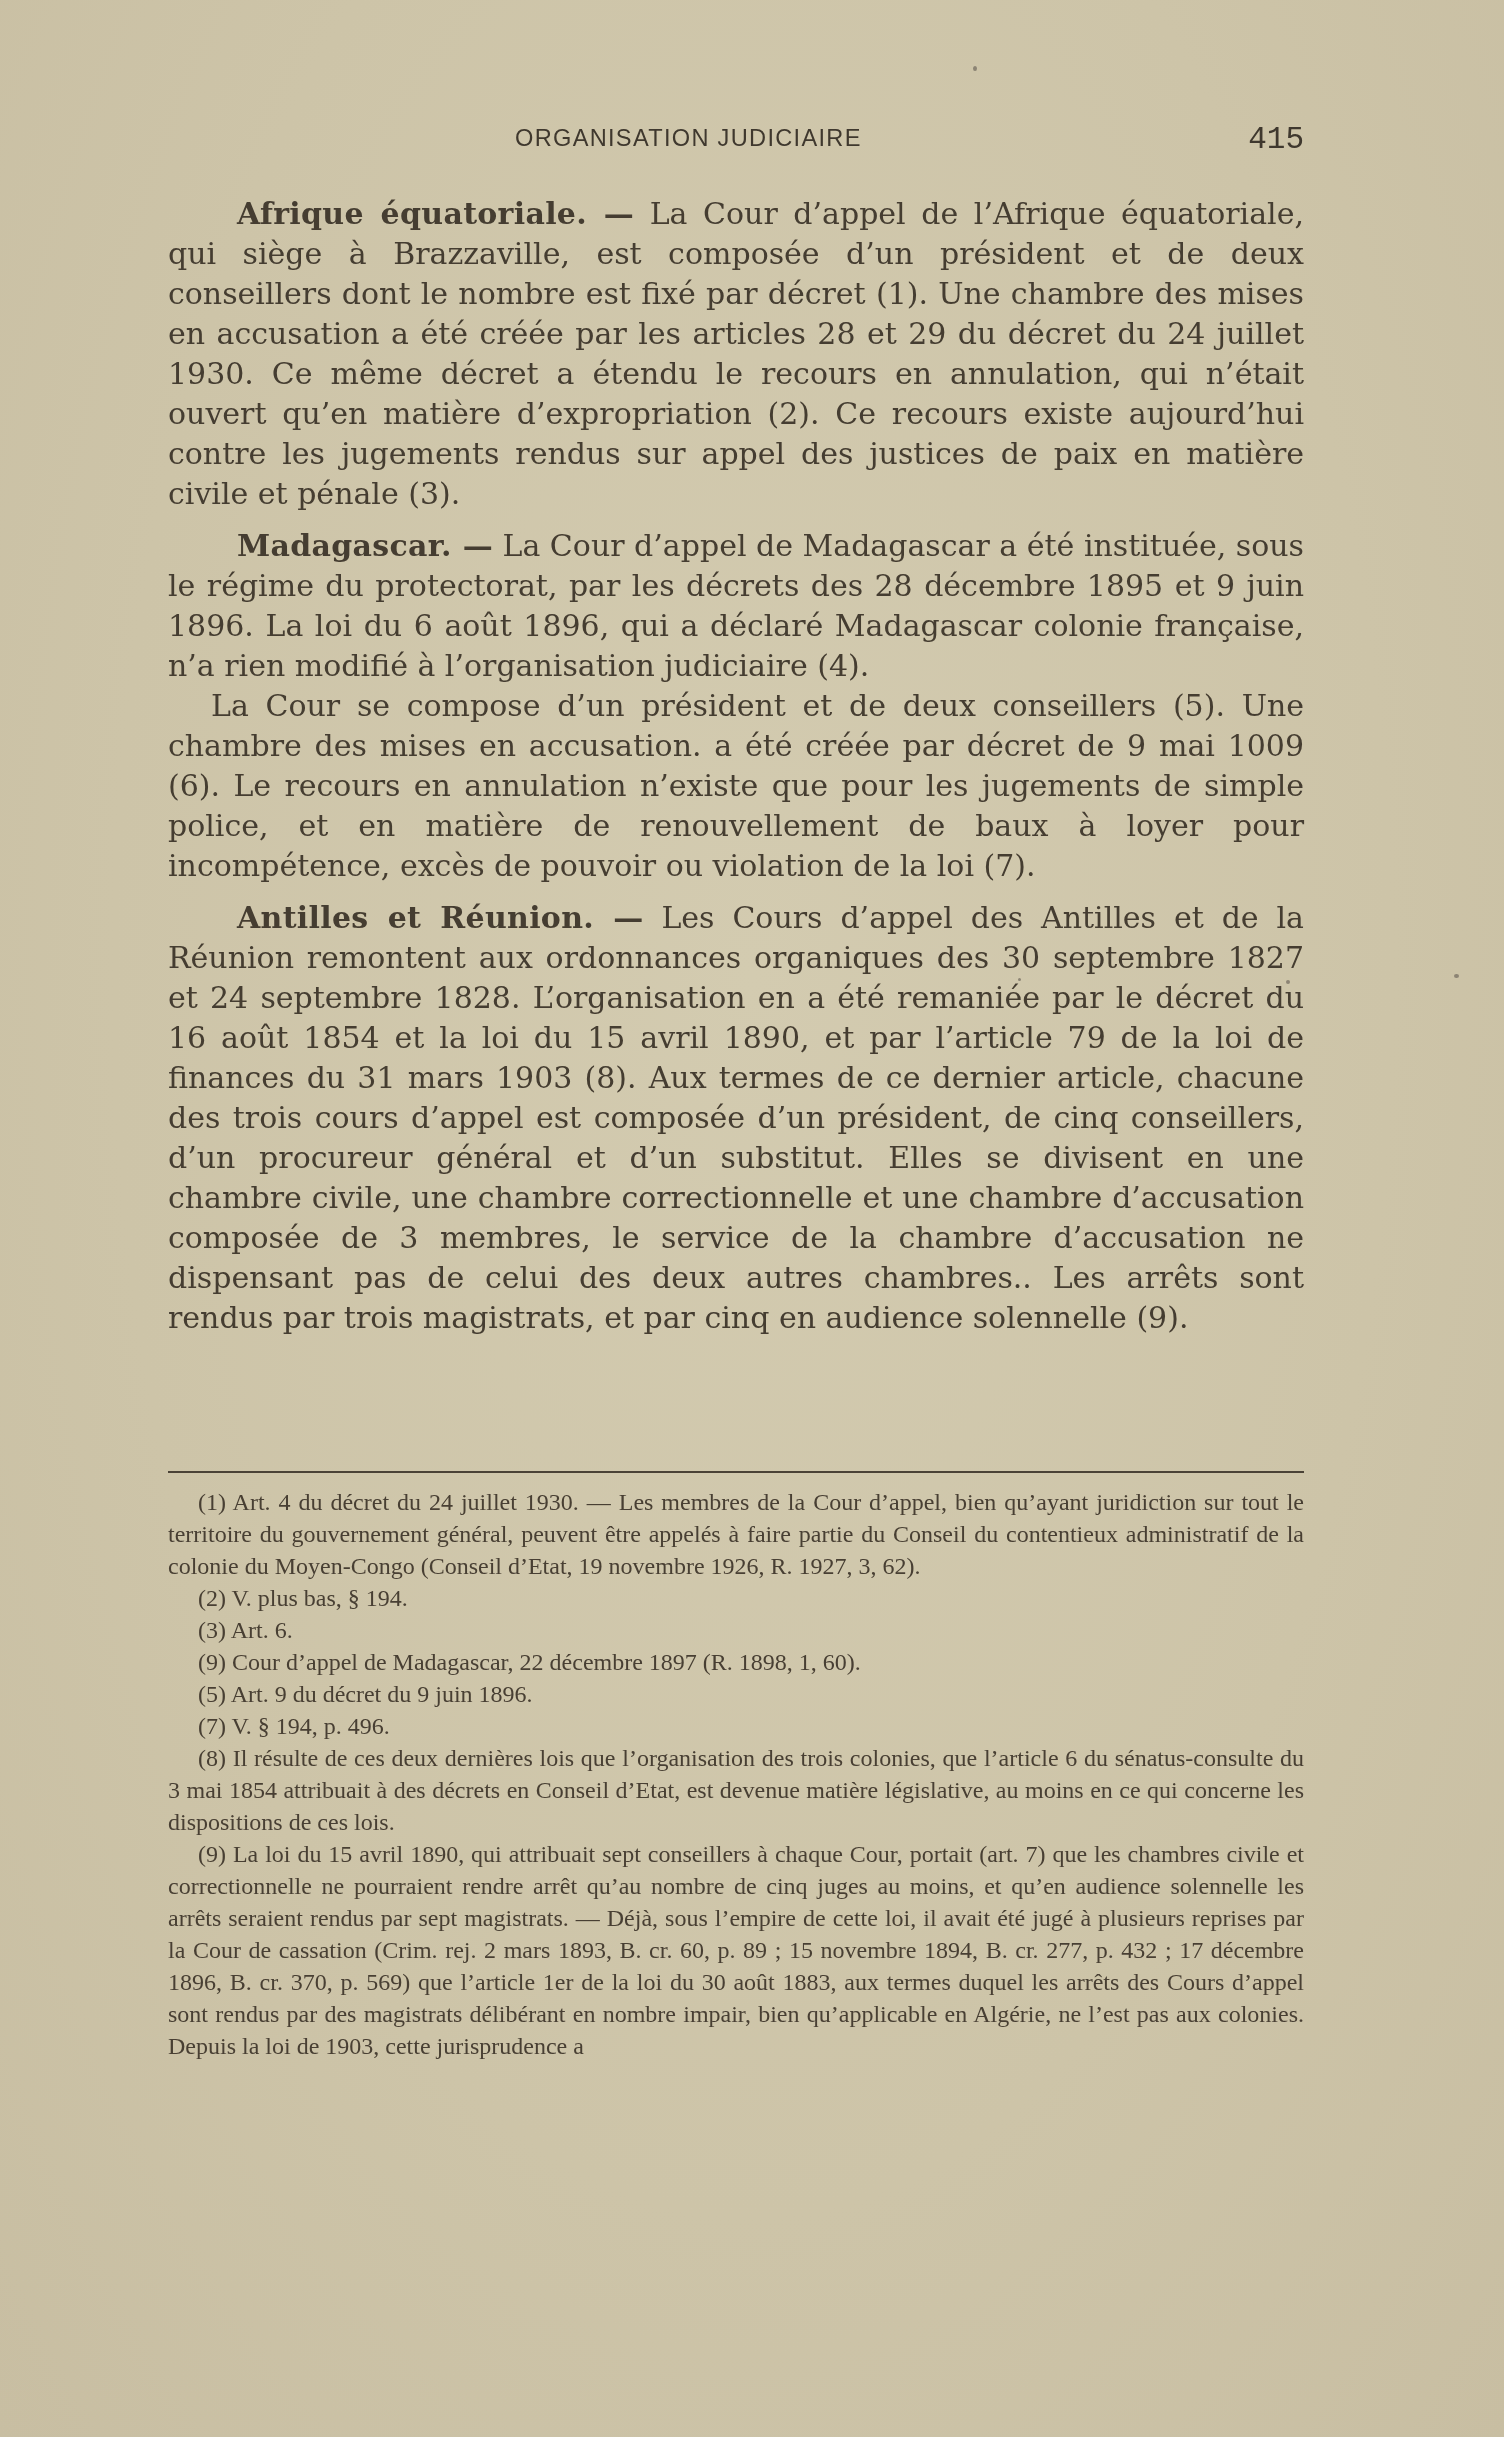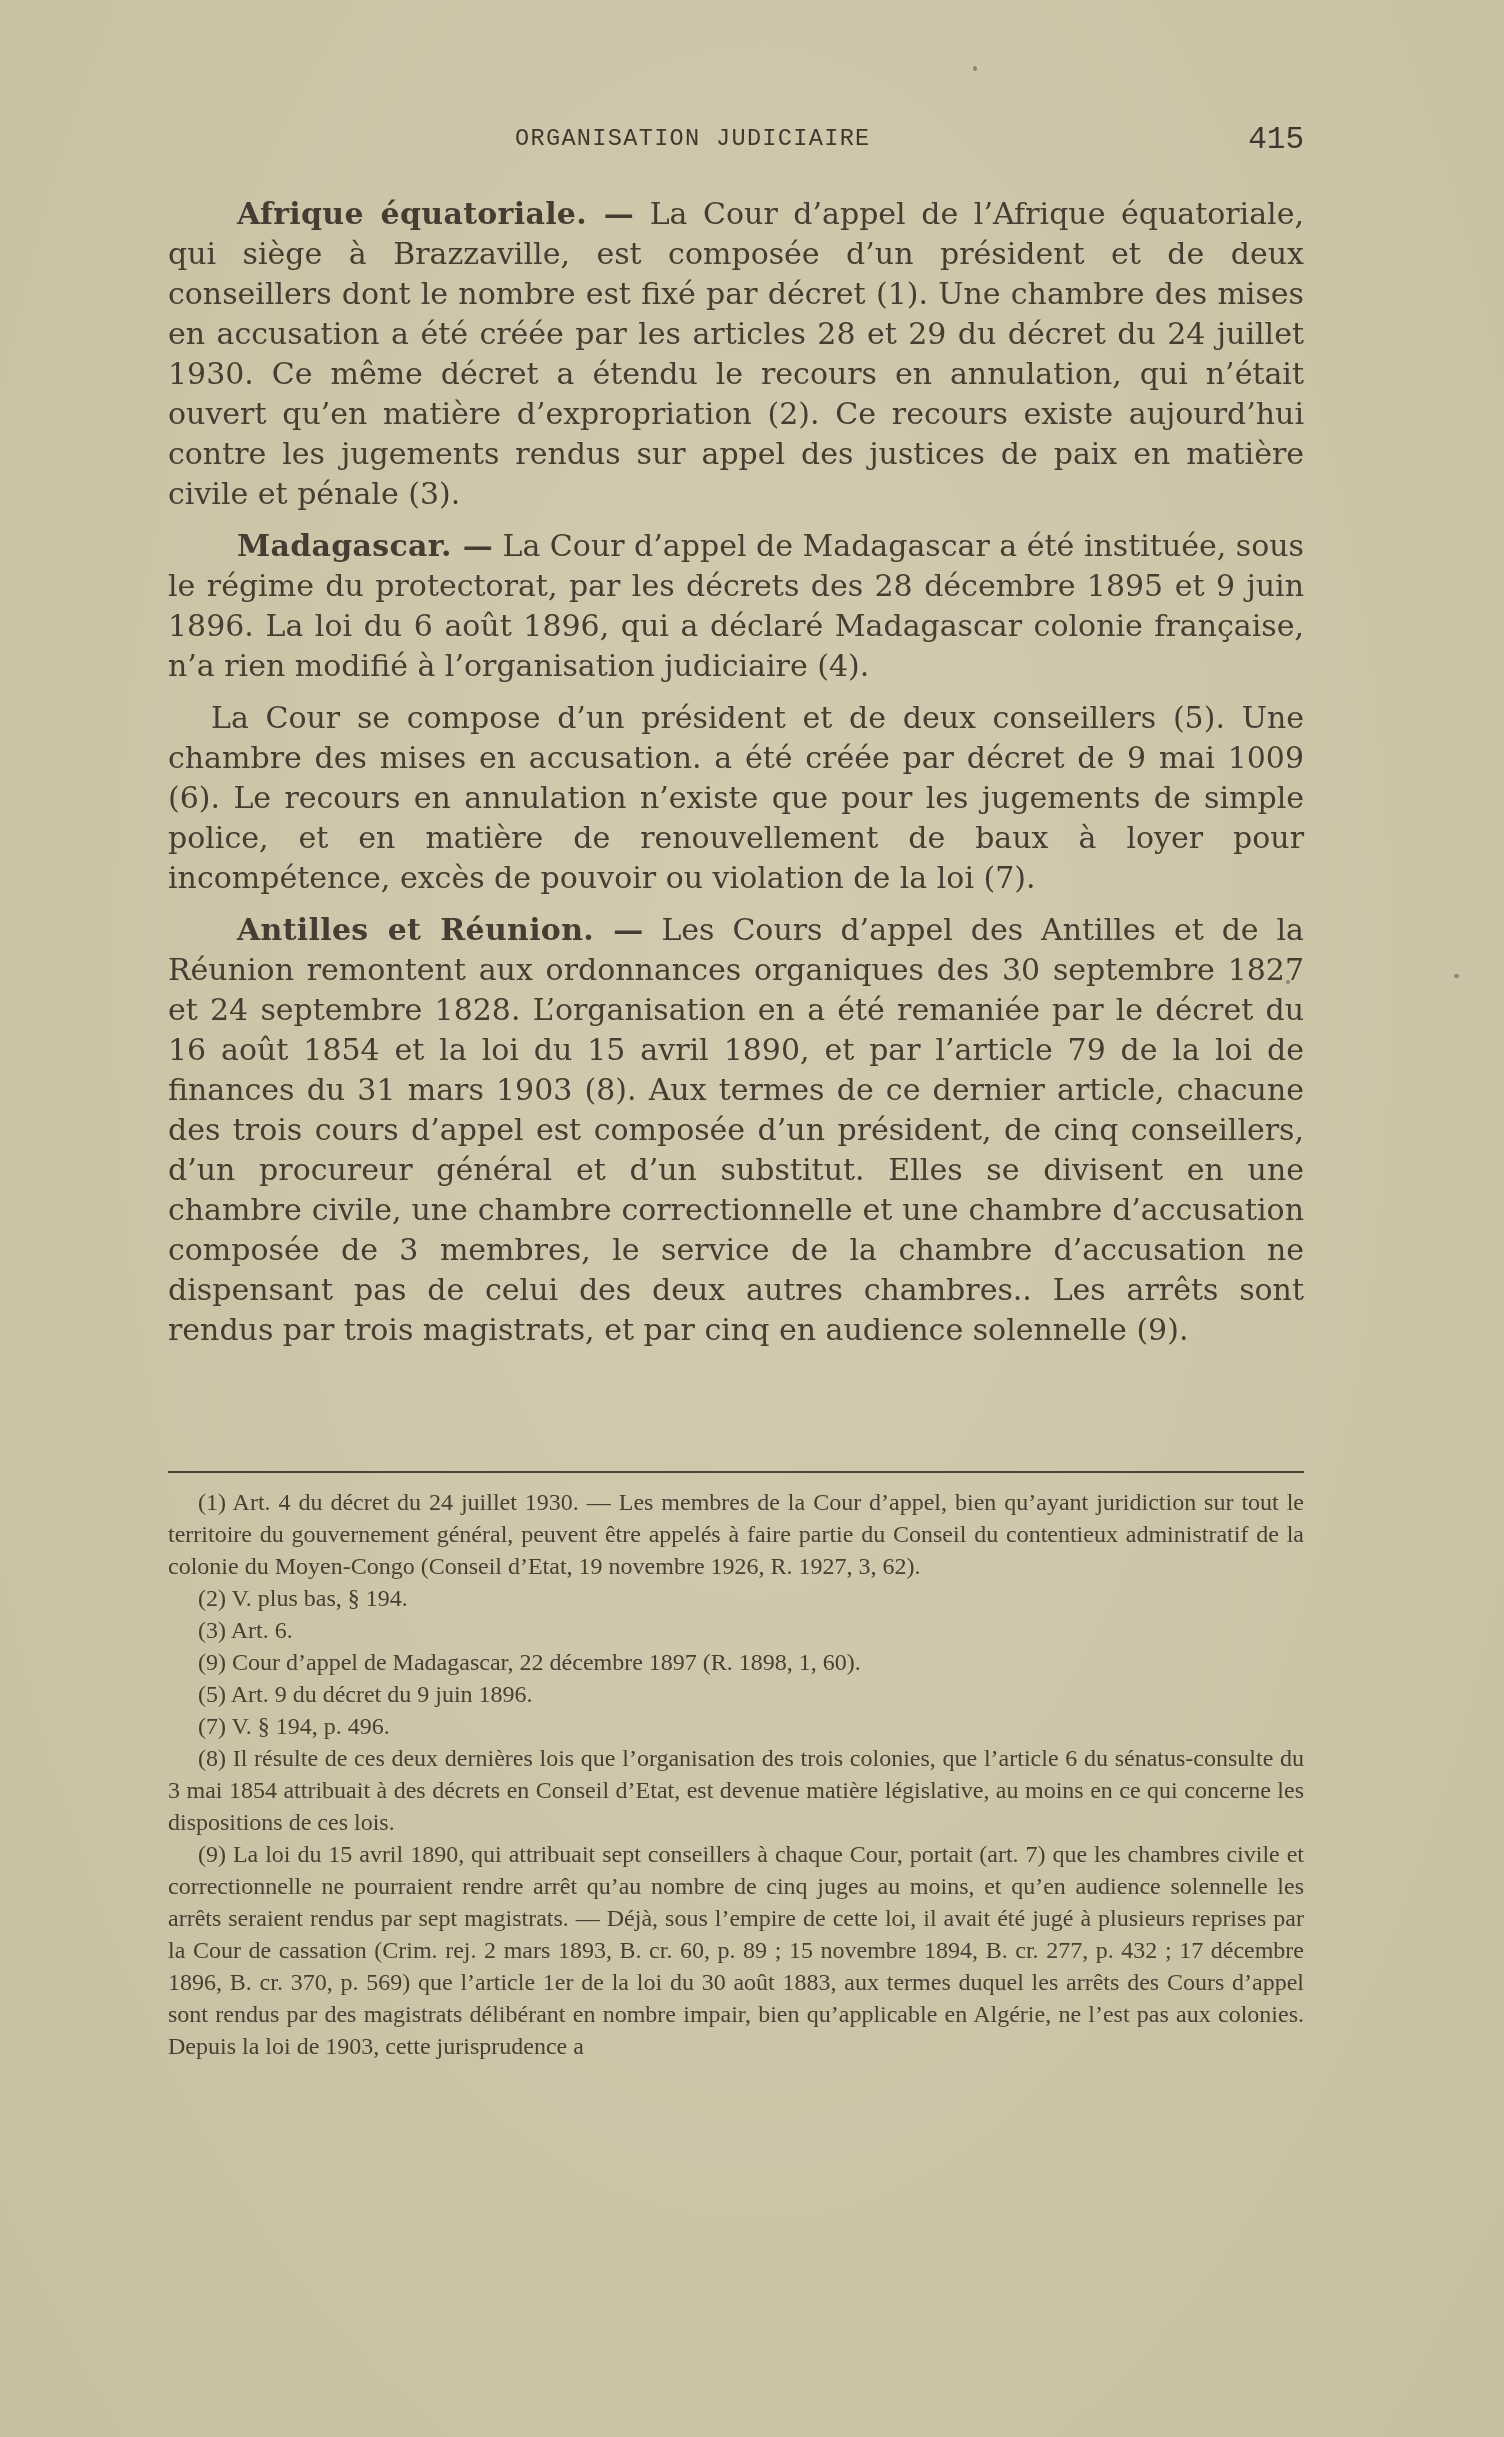--- a/index.html
+++ b/index.html
@@ -12,35 +12,35 @@
   }
   .page {
     position: absolute; left: 0; top: 0; width: 1505px; height: 2438px;
     background: radial-gradient(ellipse at 50% 40%, #d3cbb0 0%, #cdc4a8 60%, #c8bea2 100%);
   }
   .running-head {
     position: absolute; top: 125px; left: 168px; width: 1136px; height: 39px;
   }
   .running-title {
     position: absolute; left: 347px; top: 0;
-    font-family: Liberation Mono, monospace; font-size: 23.6px; letter-spacing: 1.3px;
+    font-family: Liberation Sans, sans-serif; font-size: 23.6px; letter-spacing: 1.3px;
     color: #3f382e;
   }
   .page-number {
     position: absolute; right: 0; top: -2.6px;
     font-family: Liberation Mono, monospace; font-size: 31px; color: #3f382e;
   }
   .body-text {
     position: absolute; left: 168px; top: 194px; width: 1136px;
     font-family: "DejaVu Serif", serif; font-size: 30px; line-height: 40px;
     text-align: justify; hyphens: manual;
     color: #453d31;
   }
   .body-text p { margin: 0; text-indent: 43px; }
-  .body-text p + p { margin-top: 12px; }
+  .body-text p + p { margin-top: 0; }
   .body-text p.sect { margin-top: 11.8px; }
   .body-text .lead { font-weight: bold; letter-spacing: 0.3px; margin-left: 26px; }
   .rule {
     position: absolute; left: 168px; top: 1471px; width: 1136px; height: 2px;
     background: #4a4236;
   }
   .notes {
     position: absolute; left: 168px; top: 1486px; width: 1136px;
     font-family: "Liberation Serif", "DejaVu Serif", serif; font-size: 24px; line-height: 32px;
     text-align: justify; color: #483f33;

